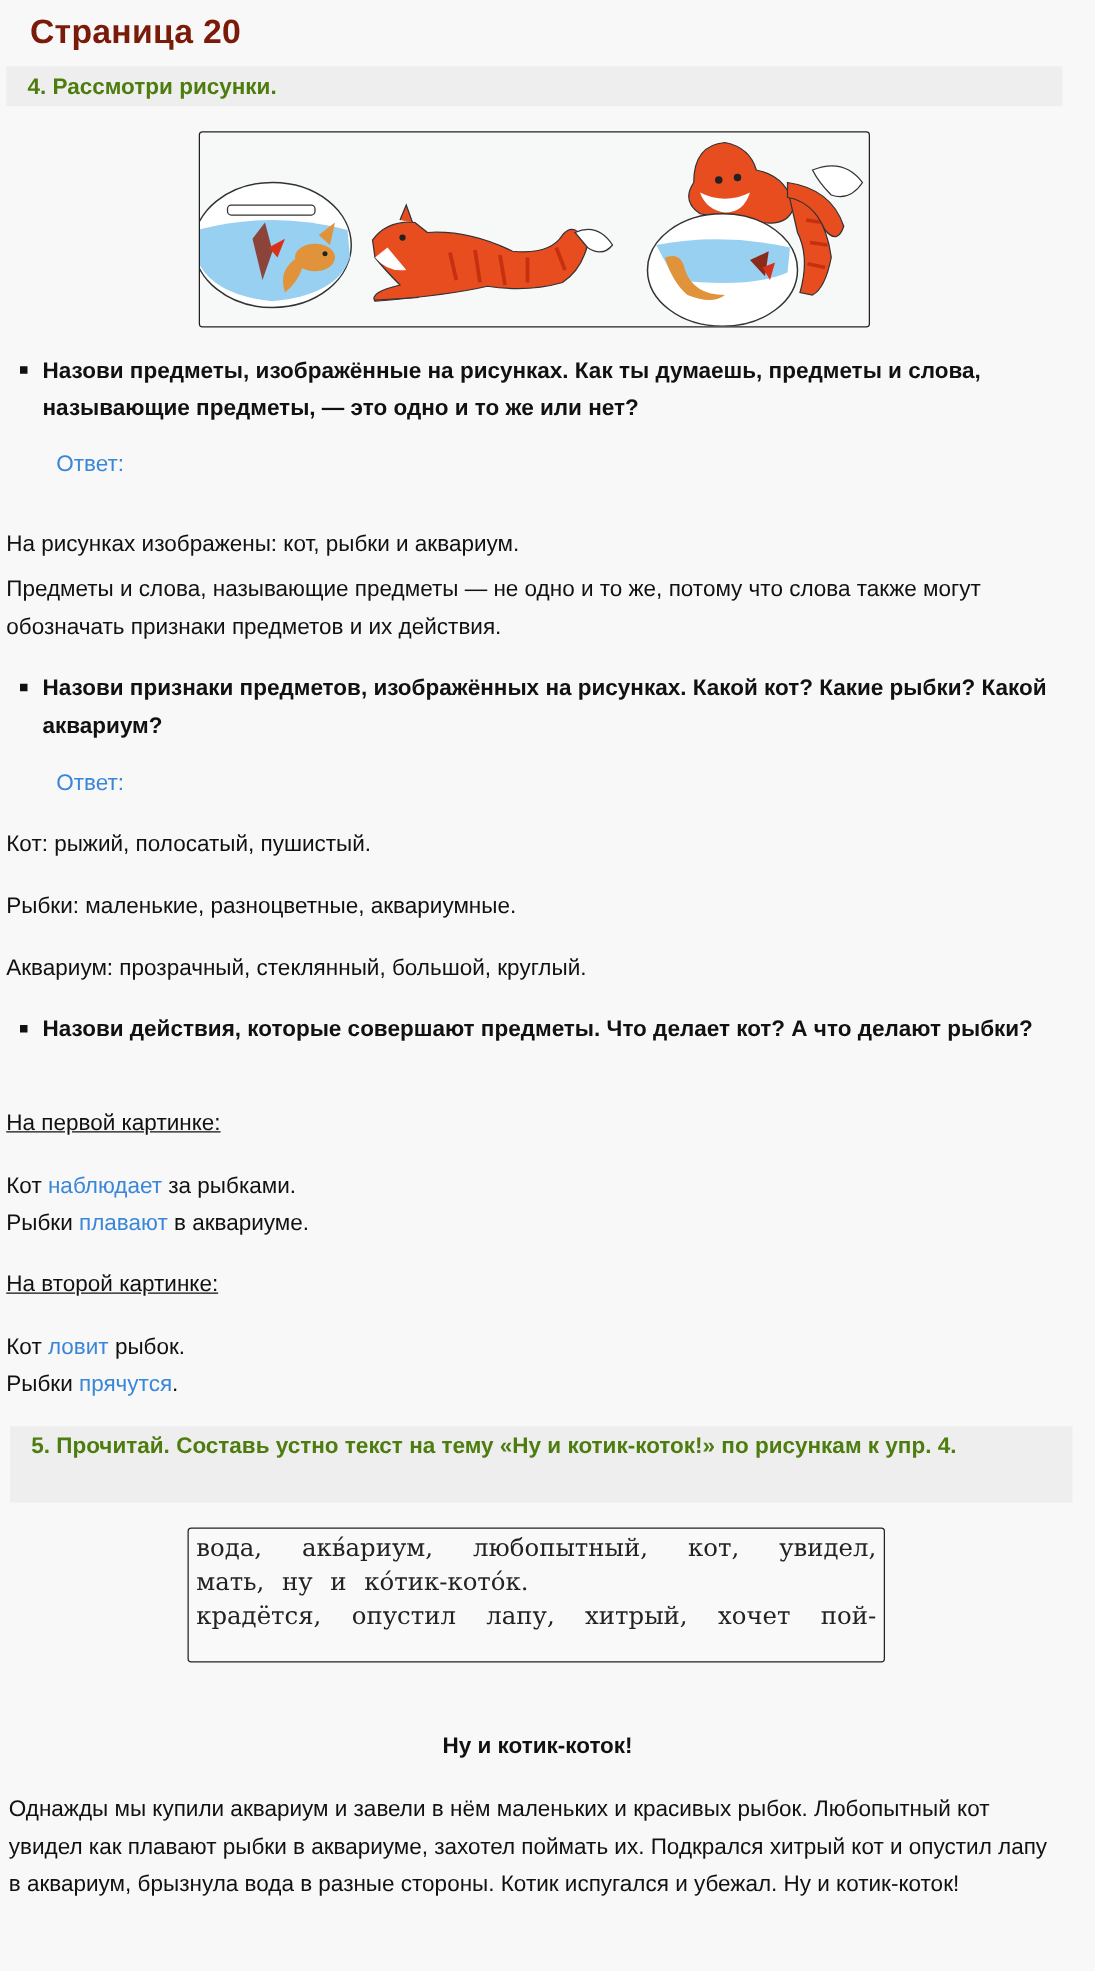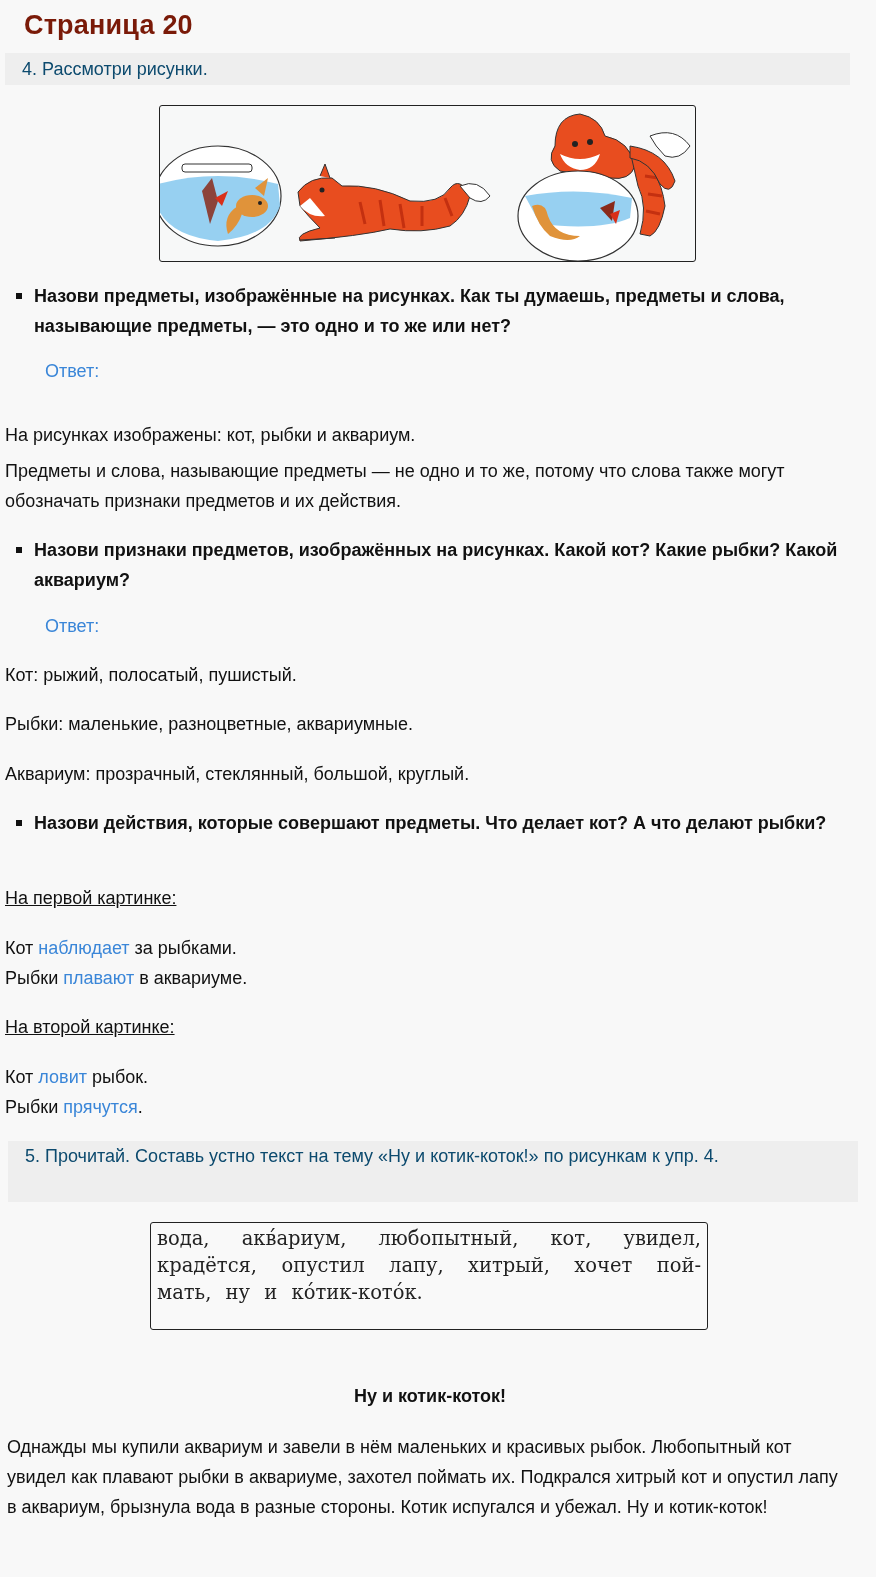--- a/index.html
+++ b/index.html
@@ -21,24 +21,24 @@
       left: 24px;
       top: 10px;
       font-size: 27px;
       font-weight: bold;
       color: #7a1a08;
       letter-spacing: 0.2px;
     }
     .task-box {
       position: absolute;
       background: #eeeeee;
-      font-weight: normal;
-      font-size: 18px;
-      line-height: 30px;
-      color: #0c4a6e;
+      font-weight: bold;
+      font-size: 18px;
+      line-height: 30px;
+      color: #4d7c0f;
     }
     .task-box-1 {
       left: 5px;
       top: 53px;
       width: 845px;
       height: 32px;
       padding: 0;
     }
     .task-box-1 span {
       position: absolute;
@@ -245,18 +245,18 @@
 </div>
 
 <div class="task-box task-box-2">
   <div class="inner">
     <div>5. Прочитай. Составь устно текст на тему «Ну и котик-коток!» по рисункам к упр. 4.</div>
   </div>
 </div>
 
 <div class="words-box">
   <span class="line">вода, акв́ариум, любопытный, кот, увидел,</span>
+  <span class="line last">мать, ну и ко́тик-кото́к.</span>
   <span class="line">крадётся, опустил лапу, хитрый, хочет пой-</span>
-  <span class="line last">мать, ну и ко́тик-кото́к.</span>
 </div>
 
 <div class="story-title">Ну и котик-коток!</div>
 <div class="story">Однажды мы купили аквариум и завели в нём маленьких и красивых рыбок. Любопытный кот увидел как плавают рыбки в аквариуме, захотел поймать их. Подкрался хитрый кот и опустил лапу в аквариум, брызнула вода в разные стороны. Котик испугался и убежал. Ну и котик-коток!</div>
 
 </body></html>

